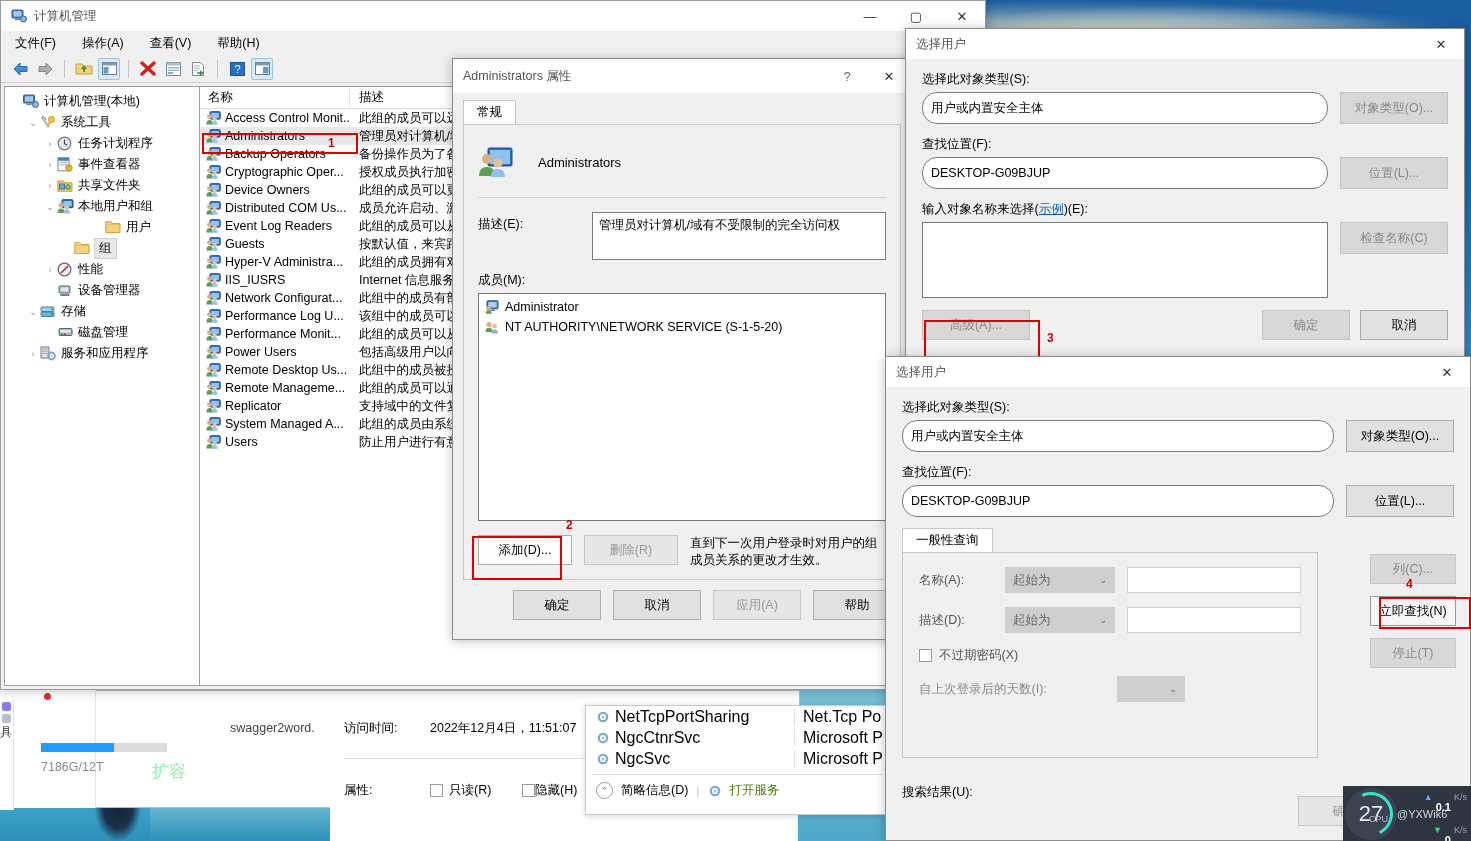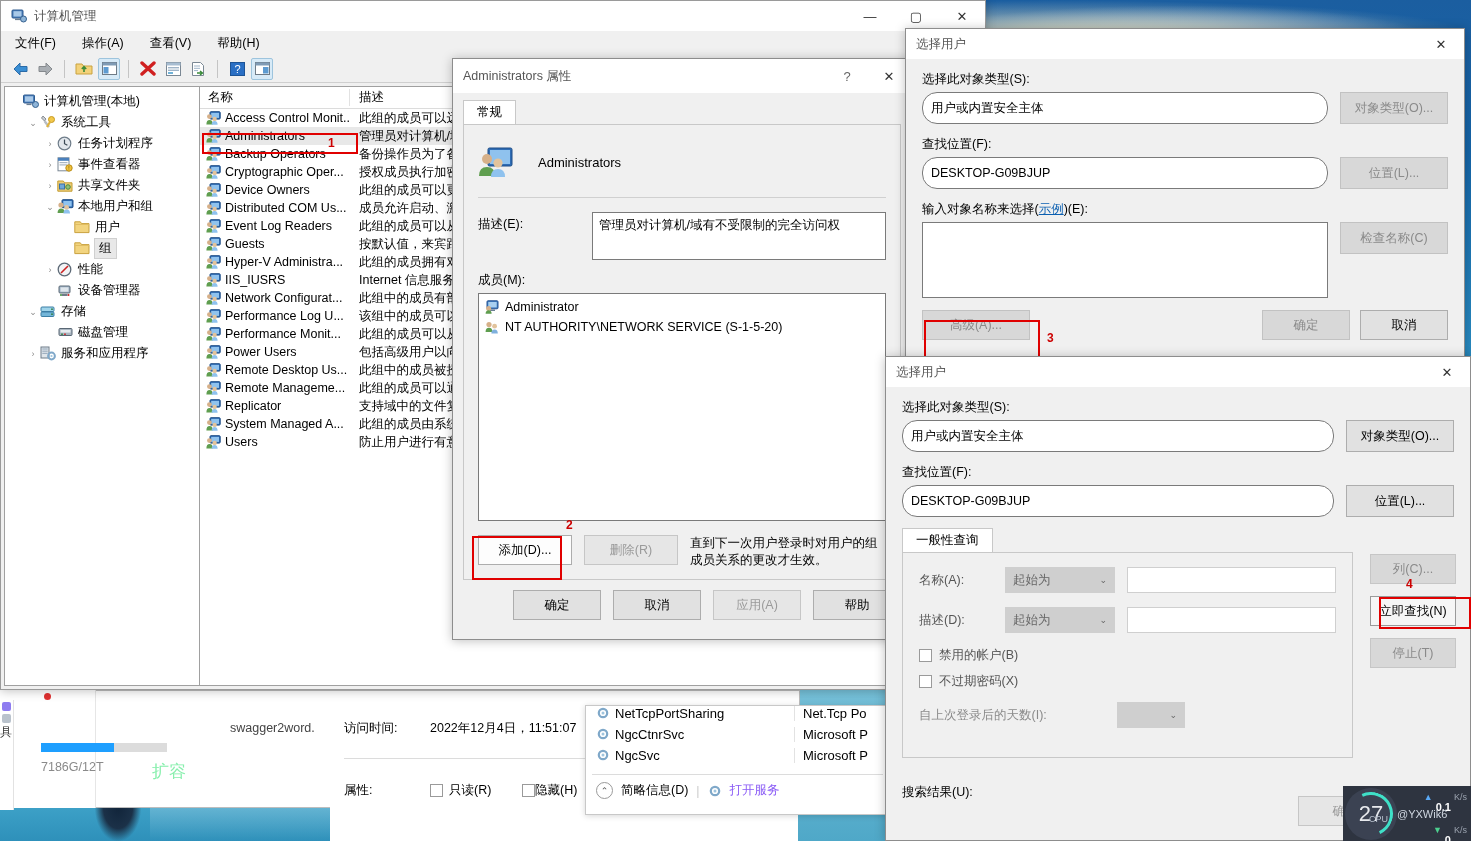--- a/index.html
+++ b/index.html
@@ -137,21 +137,21 @@
   .rbtn.on { background:#f6f6f6; border:1px solid #9a9a9a; color:#000; }
 
   
   #bgwin { position:absolute; left:0; top:690px; width:800px; height:118px; background:#fff;
      border:1px solid #bdbdbd; }
   #cloudpane { position:absolute; left:0; top:690px; width:96px; height:118px; background:#fff;
      border-right:1px solid #e6e6e6; }
   #propswin { position:absolute; left:330px; top:700px; width:468px; height:141px; background:#fff; }
   #svcpop { position:absolute; left:585px; top:705px; width:305px; height:110px; background:#fff;
      border:1px solid #c8c8c8; box-shadow:0 1px 6px rgba(0,0,0,.16); }
-  .svcrow { display:flex; height:21px; font-size:13px; gap:5px; padding-left:10px; }
+  .svcrow { display:flex; align-items:center; height:21px; font-size:16px; gap:5px; padding-left:10px; }
   .svc-ico { width:14px;height:14px; }
   .svc-col2 { position:absolute; right:0; width:95px; }
   #netspeed { position:absolute; left:1343px; top:786px; width:128px; height:55px;
      background:#2e3440; display:flex; align-items:center; }
   .ring { width:52px;height:52px;border-radius:50%;background:#3b4252; position:relative;
      margin-left:2px; display:flex;align-items:center;justify-content:center; }
   .ring .arc { position:absolute; inset:4px; border-radius:50%;
      border:3px solid transparent; border-top-color:#3fe0c8; border-right-color:#3fe0c8;
      transform:rotate(20deg); }
   .ring .num { color:#e8eaee; font-size:22px; }
@@ -239,21 +239,21 @@
   <div style="position:absolute;left:10px;top:76px;display:flex;align-items:center;gap:8px;font-size:12.5px">
     <span style="width:17px;height:17px;border:1px solid #9a9a9a;border-radius:50%;display:flex;align-items:center;justify-content:center;font-size:9px;color:#555">⌃</span>
     <span>简略信息(D)</span>
     <span style="color:#ccc">|</span>
     <span style="width:14px;height:14px">
       <svg width="14" height="14" viewBox="0 0 14 14">
           <circle cx="7" cy="7" r="4.2" fill="none" stroke="#7fa8c9" stroke-width="2.2"></circle>
           <circle cx="7" cy="7" r="1.5" fill="#9fc4dd"></circle>
         </svg>
     </span>
-    <span style="color:#8b5cf6">打开服务</span>
+    <span style="color:#4d7c0f">打开服务</span>
   </div>
 </div>
 
 <div style="position:absolute;left:1410px;top:700px">
   <svg width="36" height="30" viewBox="0 0 36 30">
     <circle cx="26" cy="10" r="6.5" fill="none" stroke="#e8c04a" stroke-width="3"></circle>
     <path d="M21 14 L6 24 M9 21 l3 3 M13 18 l3 3" stroke="#e8c04a" stroke-width="3" fill="none" stroke-linecap="round"></path>
   </svg>
 </div>
 
@@ -402,21 +402,21 @@
           <span class="tico"><svg width="17" height="15" viewBox="0 0 17 15">
               <rect x="5" y="0.7" width="11" height="8" rx="1" fill="#2f6db5" stroke="#1e4d86"></rect>
               <rect x="6.3" y="2" width="8.4" height="5.4" fill="#8fc2ee"></rect>
               <ellipse cx="4" cy="6" rx="2.6" ry="2.6" fill="#d6b089"></ellipse>
               <path d="M0.6 14 q0-4.6 3.6-4.6 q3.6 0 3.6 4.6 Z" fill="#5f9e4f"></path>
               <ellipse cx="9.6" cy="8.4" rx="2.4" ry="2.4" fill="#e2c39c"></ellipse>
               <path d="M6.4 14.6 q0-4.2 3.3-4.2 q3.3 0 3.3 4.2 Z" fill="#8fc2ee"></path>
             </svg></span>
           <span class="tlabel">本地用户和组</span>
         </div>
-        <div class="tnode" style="padding-left: 55px;">
+        <div class="tnode" style="padding-left: 86px;">
           <span class="chev"></span>
           <span class="tico"><svg width="16" height="14" viewBox="0 0 16 14">
               <path d="M0.8 1.8 h5.5 l1.3 1.8 H15 v9 H0.8 Z" fill="#f2d47f" stroke="#c9a23e"></path>
               <path d="M0.8 4.5 H15" stroke="#e0bd62"></path>
             </svg></span>
           <span class="tlabel">用户</span>
         </div>
         <div class="tnode sel" style="padding-left: 55px;">
           <span class="chev"></span>
           <span class="tico"><svg width="16" height="14" viewBox="0 0 16 14">
@@ -877,21 +877,21 @@
     <div class="frow">
       <span class="finput">用户或内置安全主体</span>
       <span class="sbtn on">对象类型(O)...</span>
     </div>
     <div class="flabel">查找位置(F):</div>
     <div class="frow">
       <span class="finput">DESKTOP-G09BJUP</span>
       <span class="sbtn on">位置(L)...</span>
     </div>
 
-    <div style="width:451px">
+    <div style="width:416px">
       <div class="tabstrip" style="margin:0;border-bottom:1px solid #c8c8c8">
         <span class="tab">一般性查询</span>
       </div>
       <div class="qpanel" style="border-top:0">
         <div class="qrow">
           <span class="qlbl">名称(A):</span>
           <span class="qsel">
             <span>起始为</span>
             <span style="font-size:9px">⌄</span>
           </span>
@@ -900,24 +900,20 @@
         <div class="qrow">
           <span class="qlbl">描述(D):</span>
           <span class="qsel">
             <span>起始为</span>
             <span style="font-size:9px">⌄</span>
           </span>
           <span class="qinput"></span>
         </div>
         <div class="qchk">
           <span class="cbox"></span>
-          <span>禁用的帐户(B)</span>
-        </div>
-        <div class="qchk">
-          <span class="cbox"></span>
           <span>不过期密码(X)</span>
         </div>
         <div class="qrow" style="margin-top:12px">
           <span style="font-size:12.5px;color:#8a8a8a;width:186px">自上次登录后的天数(I):</span>
           <span class="qsel" style="width:68px">
             <span></span>
             <span style="font-size:9px">⌄</span>
           </span>
         </div>
       </div>

